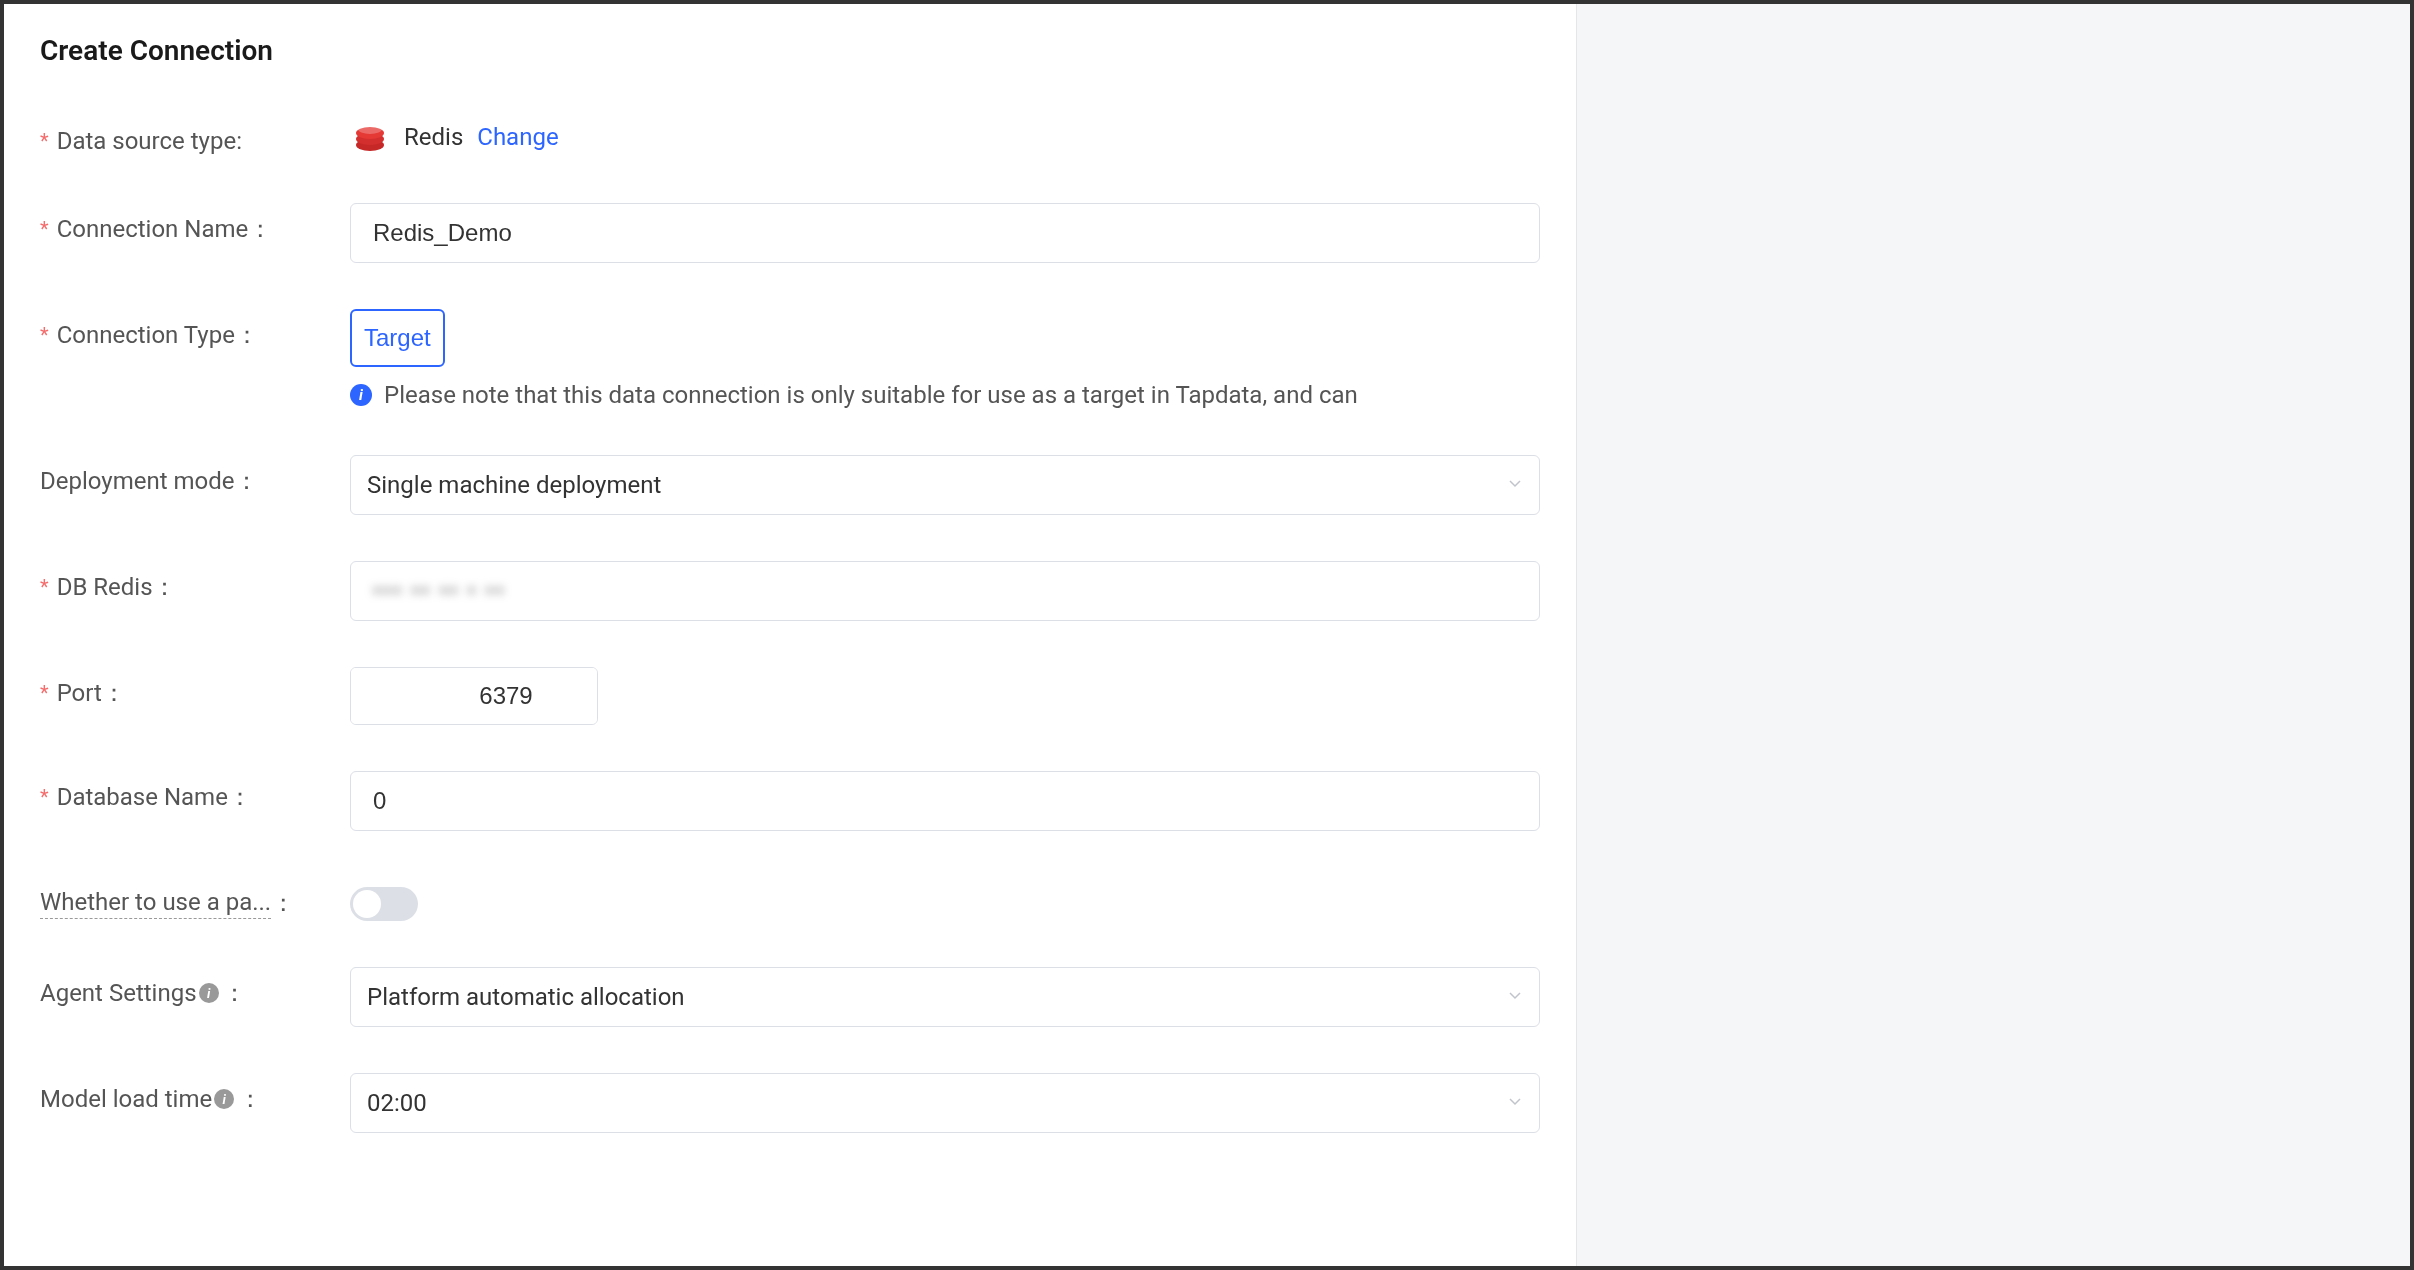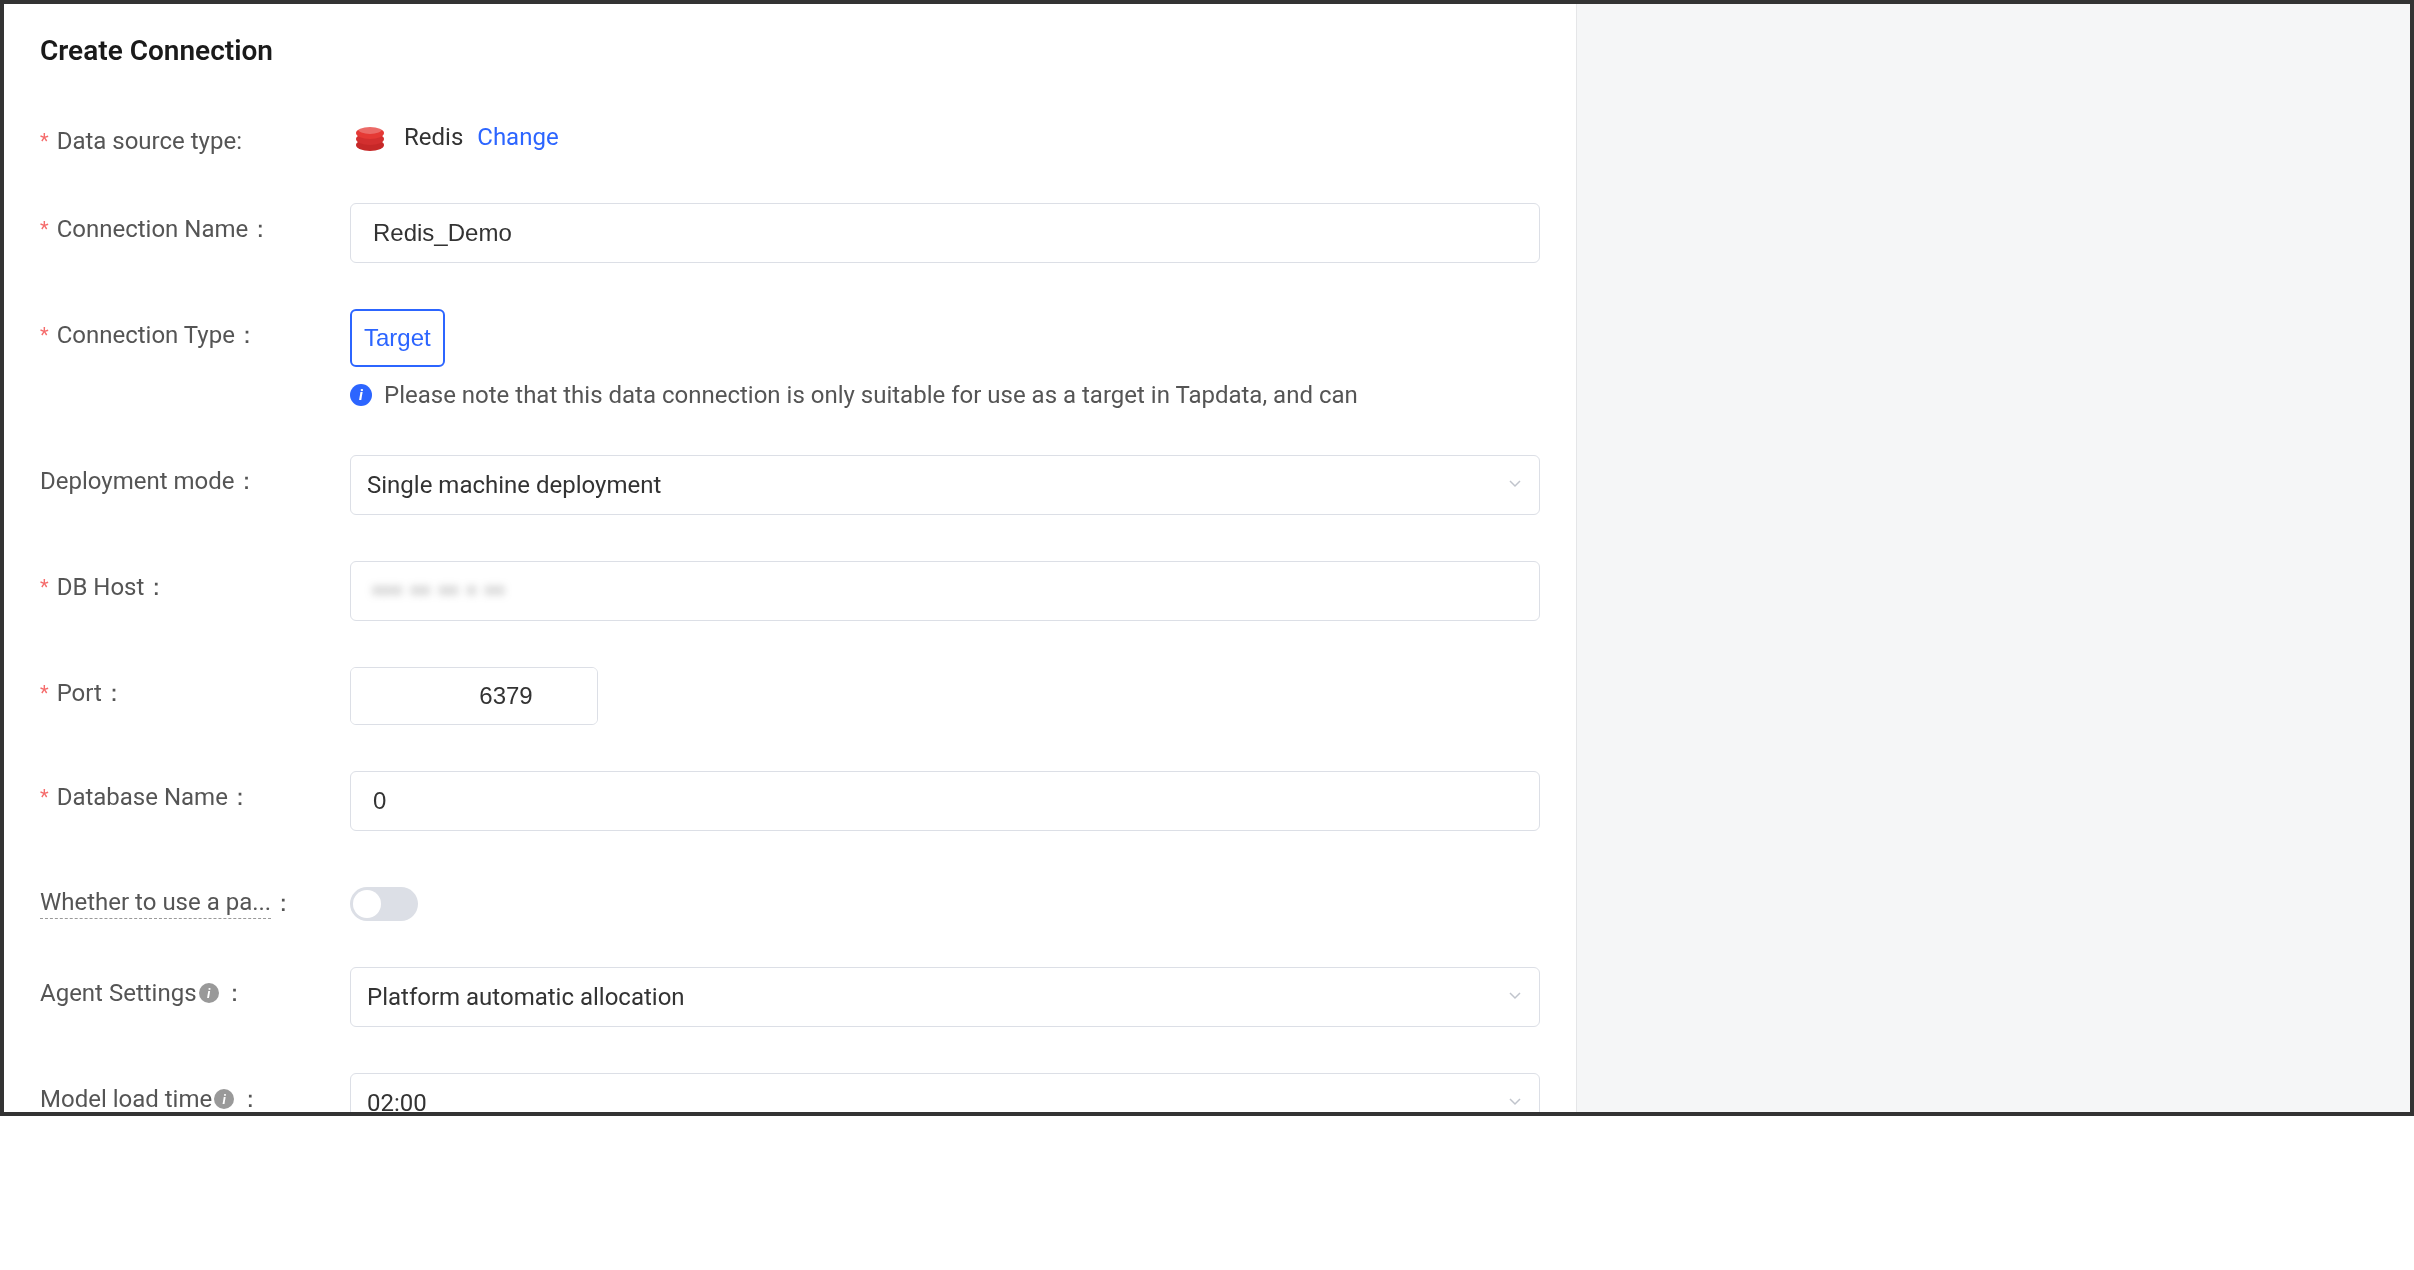--- a/index.html
+++ b/index.html
@@ -8,21 +8,21 @@
       padding: 0;
     }
     body {
       font-family: -apple-system, BlinkMacSystemFont, "Segoe UI", Roboto, "Helvetica Neue", Arial, sans-serif;
       font-size: 14px;
       color: #333;
       background: #fff;
     }
     .outer-frame {
       width: 2414px;
-      height: 1116px;
+      height: 1270px;
       border: 4px solid #333;
       display: flex;
       background: #fff;
     }
     .main-panel {
       width: 1572px;
       padding: 30px 36px;
       background: #fff;
       overflow: hidden;
     }
@@ -290,21 +290,21 @@
                 <path d="M3 6 L8 11 L13 6" stroke="#c0c4cc" stroke-width="1.5" fill="none"></path>
               </svg>
           </span>
         </div>
       </div>
     </div>
 
     <div class="form-row">
       <div class="form-label">
         <span class="asterisk">*</span>
-        <span class="label-text">DB Host</span>
+        <span class="label-text">DB Redis</span>
           <span class="label-text">：</span>
       </div>
       <div class="form-control">
         <div class="blurred-container">
           <span class="blurred-value">••• •• •• • ••</span>
         </div>
       </div>
     </div>
 
     <div class="form-row">

